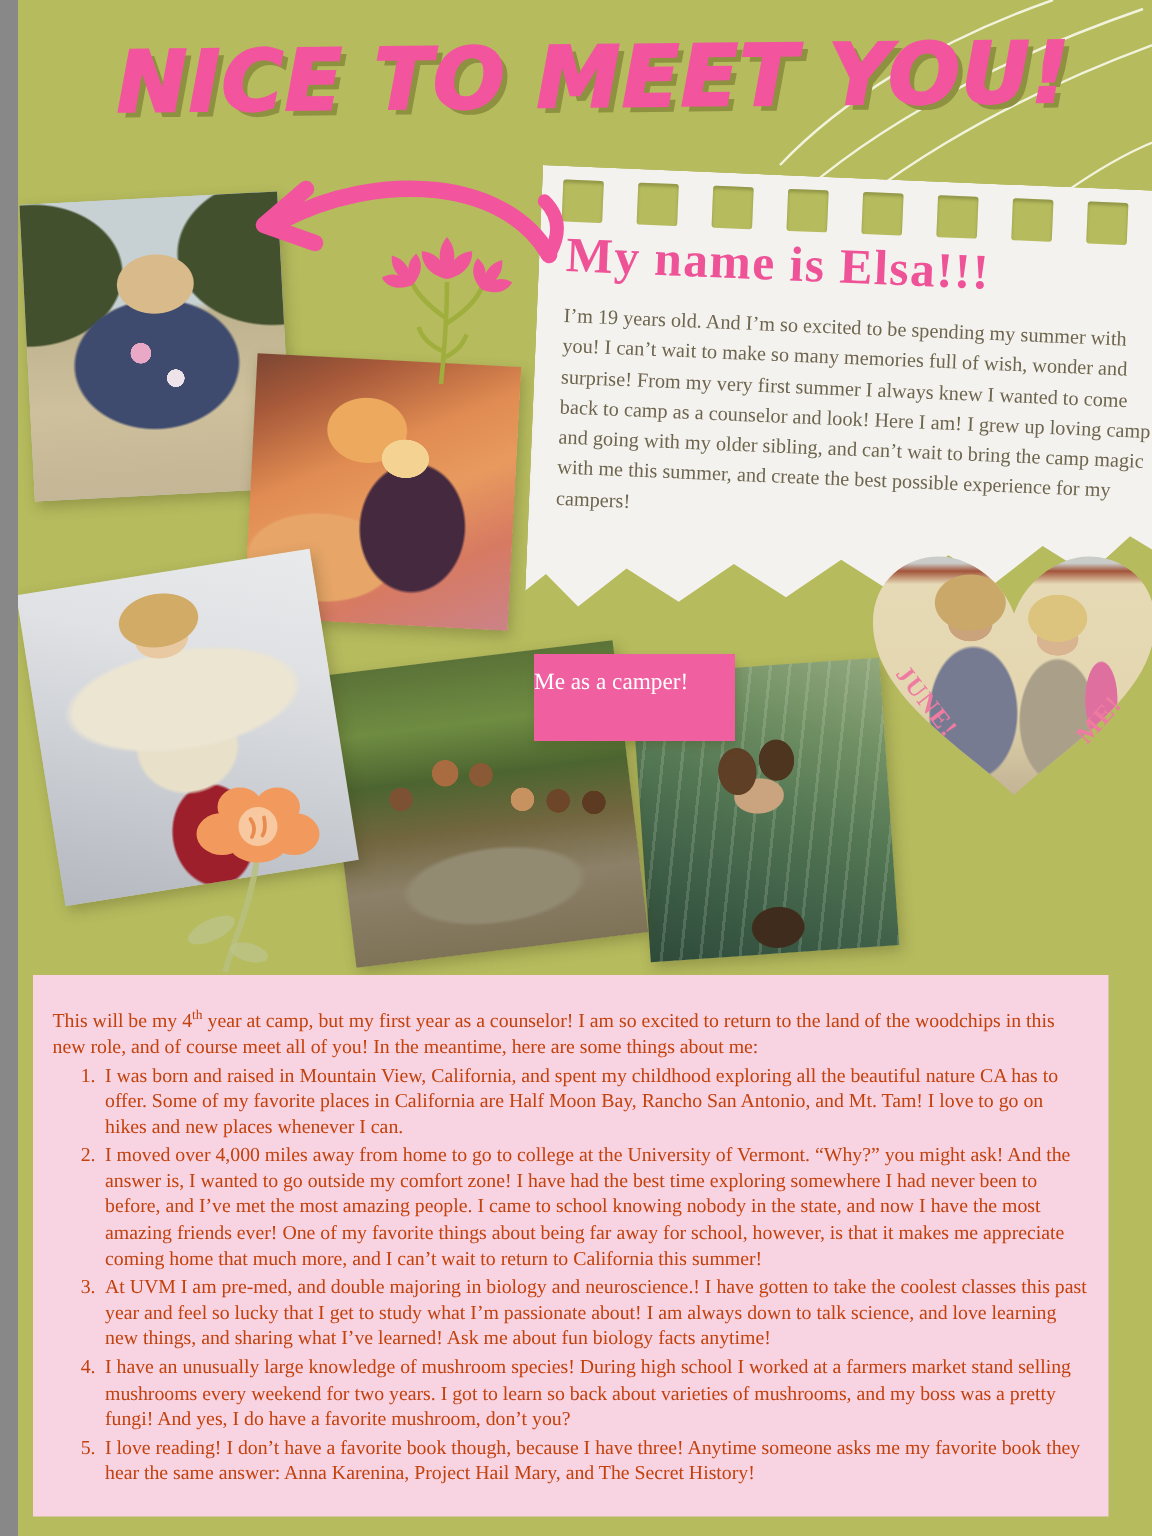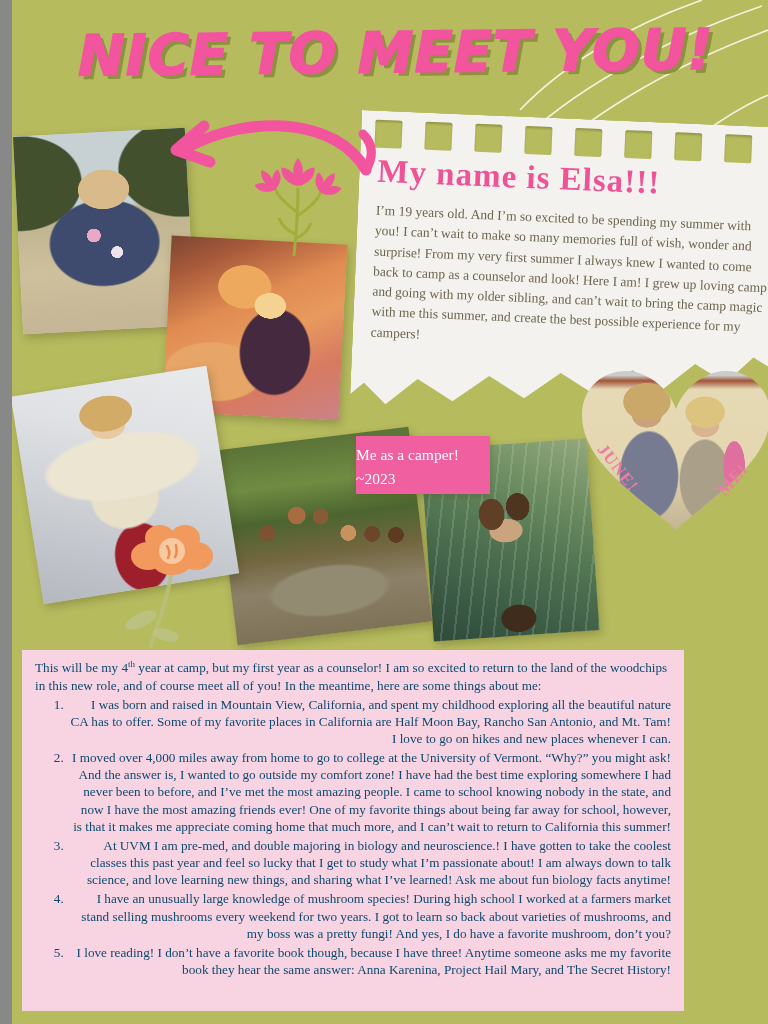--- a/index.html
+++ b/index.html
@@ -119,27 +119,27 @@
   }
   
   .arrow{position:absolute;left:150px;top:100px;width:220px;height:82px;z-index:6;}
   .arrow path{stroke:#f2549e;fill:none;stroke-linecap:round;stroke-linejoin:round;}
   .tulip{position:absolute;left:236px;top:146px;width:100px;height:114px;z-index:5;}
   .tulip .stem{stroke:#9fae3c;stroke-width:3;fill:none;}
   .tulip .petal{fill:#f0559a;}
   .poppy{position:absolute;left:96px;top:516px;width:122px;height:136px;z-index:5;}
   
   .panel{
-    position:absolute;left:10px;top:650px;width:662px;height:361px;z-index:7;
-    background:#f8d3e2;color:#0c4a6e;font-family:cursive;
-    font-size:13.2px;line-height:1.3;padding:9px 13px;box-sizing:border-box;overflow:hidden;
+    position:absolute;left:10px;top:650px;width:717px;height:361px;z-index:7;
+    background:#f8d3e2;color:#c2410c;font-family:cursive;
+    font-size:13.2px;line-height:1.3;padding:21px 13px;box-sizing:border-box;overflow:hidden;
   }
   .panel p{margin:0 0 2px 0;}
   .panel sup{font-size:9px;}
-  .panel ol{margin:2px 0 0 0;padding-left:32px;text-align:right;}
+  .panel ol{margin:2px 0 0 0;padding-left:32px;}
   .panel li{margin-bottom:2px;padding-left:3px;}
 </style>
 </head>
 <body>
 
 <div class="canvas">
 
   <svg class="scribbles" viewBox="0 0 388 370">
     <path d="M370,6 C260,44 175,95 125,145"></path>
     <path d="M382,28 C272,68 190,120 138,172"></path>
@@ -172,21 +172,20 @@
   <div class="photo photo-snow"></div>
   <div class="photo photo-group"></div>
   <div class="photo photo-swim"></div>
   <div class="photo photo-heart"></div>
 
   <span class="heart-caption caption-june">JUNE!</span>
   <span class="heart-caption caption-me">ME!</span>
 
   <div class="camper-label">
     <div>Me as a camper!</div>
-    <div>~2023</div>
   </div>
 
   <svg class="arrow" viewBox="0 0 220 82">
     <path d="M204,70 C176,20 92,12 24,48" stroke-width="11"></path>
     <path d="M42,26 L14,50 L48,62" stroke-width="11"></path>
     <path d="M204,70 C212,56 211,44 201,34" stroke-width="9"></path>
   </svg>
 
   <svg class="tulip" viewBox="0 0 100 114">
     <path class="stem" d="M50,42 C50,70 48,90 46,110"></path>

